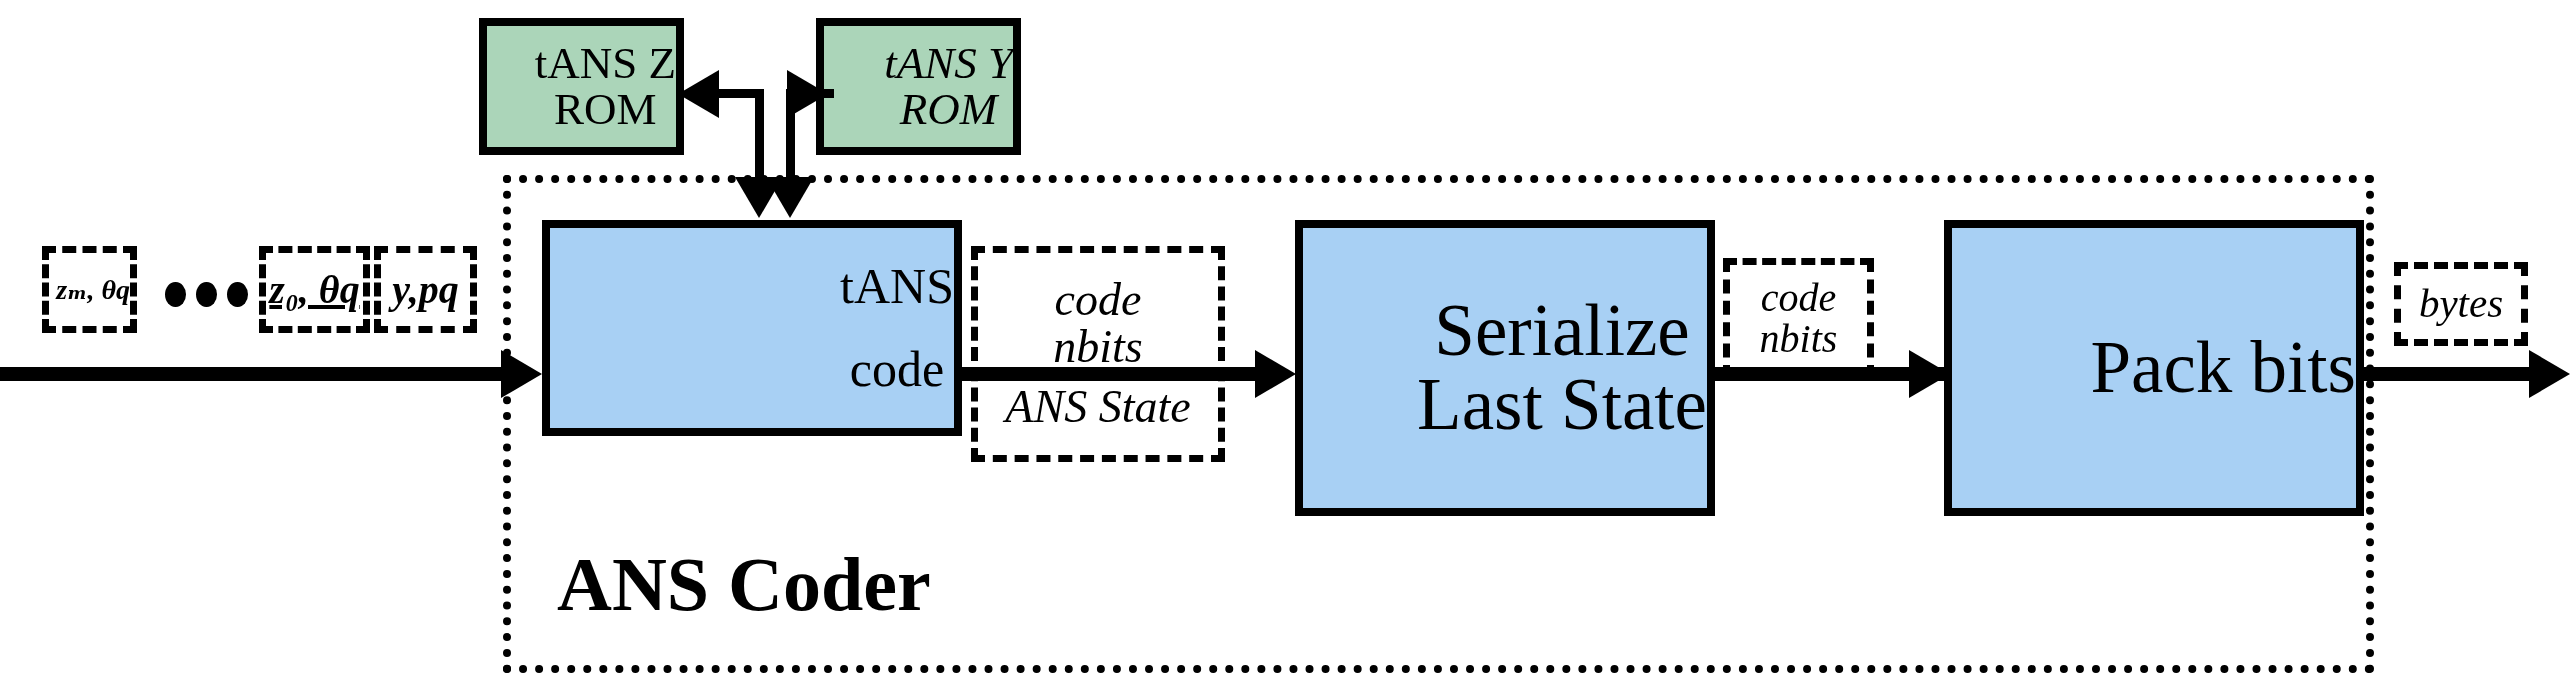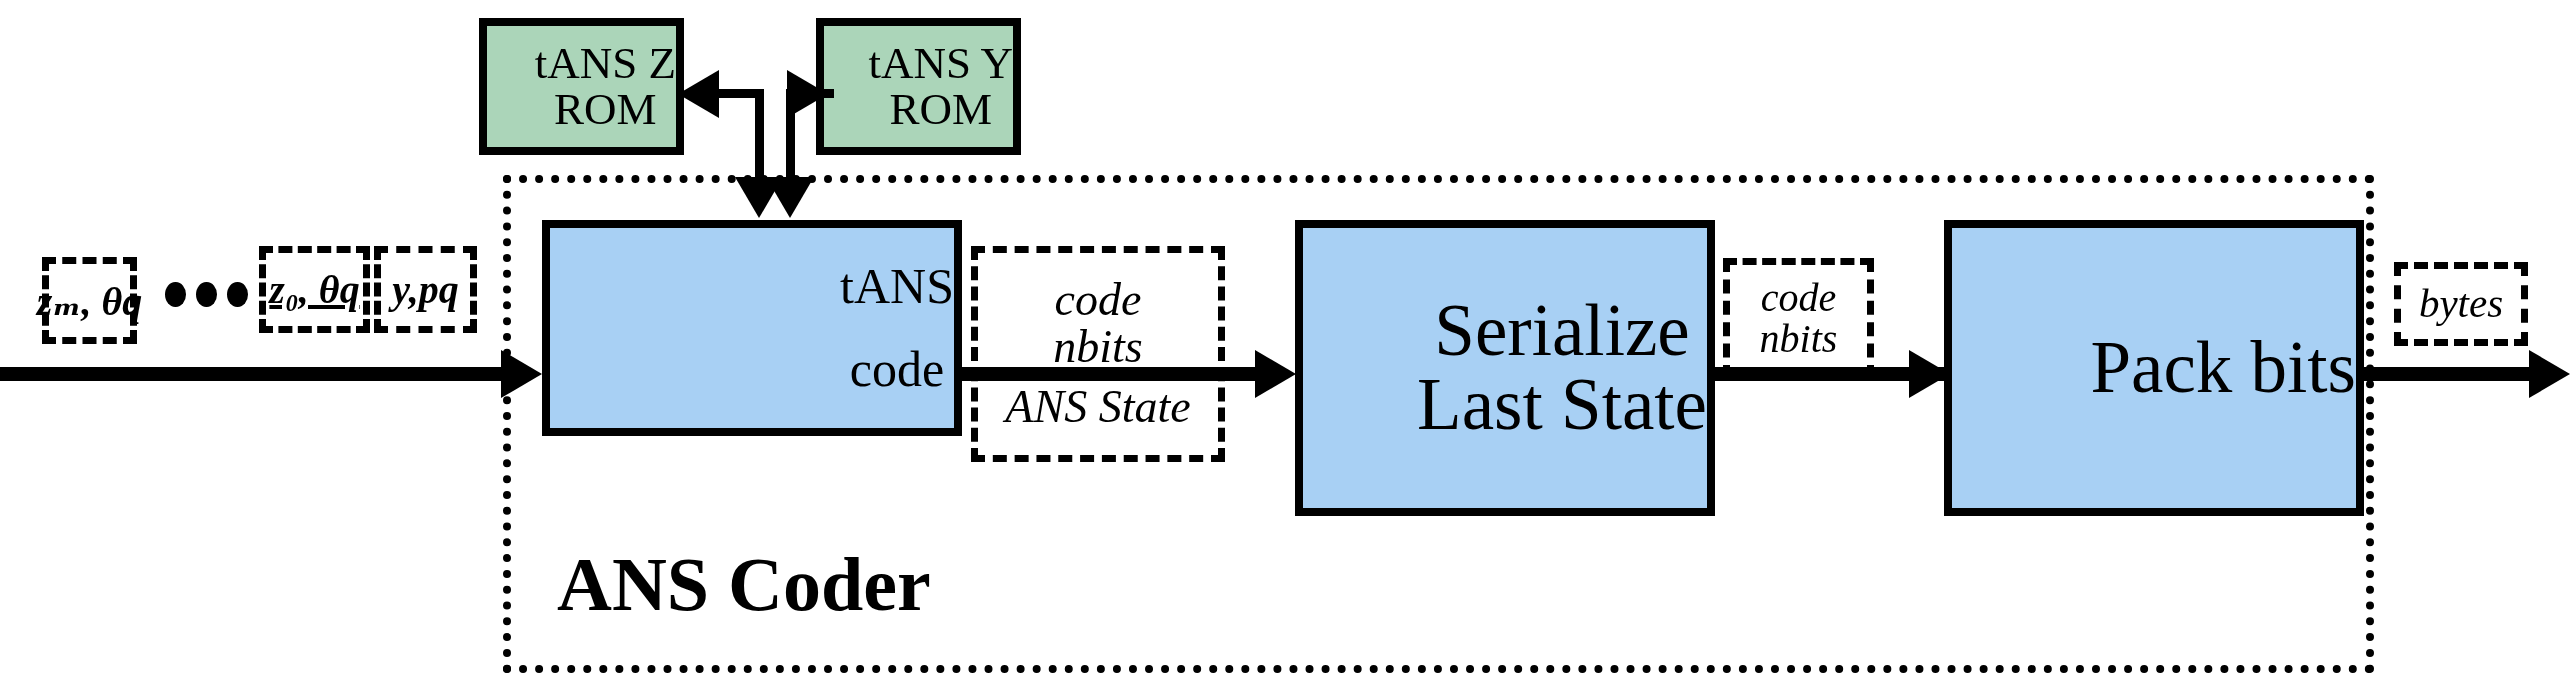--- a/index.html
+++ b/index.html
@@ -132,39 +132,39 @@
 
   <div class="abs group-caption" style="left:557px; top:541px; font-size:76px;">ANS Coder</div>
 
   <div class="abs block block-blue block-green" style="left:479px; top:18.3px; width:205px; height:137px; font-size:45px;">
     <div>
       <span class="block-label">tANS Z</span>
       <span class="block-label">ROM</span>
     </div>
   </div>
 
-  <div class="abs block block-blue block-green" style="left:816px; top:18.3px; width:205px; height:137px; font-size:45px;">
+  <div class="abs block block-blue block-green" style="left:816px; top:18.3px; width:205px; height:137px; font-size:45px;font-style:italic;">
     <div>
       <span class="block-label">tANS Y</span>
       <span class="block-label">ROM</span>
     </div>
   </div>
 
   <div class="abs hline" style="left:716px; top:89px; width:48px; height:8.7px;"></div>
   <div class="abs arrow-left" style="left:678px; top:70px;"></div>
 
   <div class="abs vline" style="left:755px; top:89px; width:8.7px; height:118px;"></div>
   <div class="abs arrow-down" style="left:735px; top:177px;"></div>
 
   <div class="abs hline" style="left:786px; top:89px; width:48px; height:8.7px;"></div>
   <div class="abs arrow-right" style="left:787px; top:70px;"></div>
   <div class="abs vline" style="left:786px; top:89px; width:8.7px; height:118px;"></div>
   <div class="abs arrow-down" style="left:766px; top:177px;"></div>
 
-  <div class="abs token-box" style="left:42px; top:257px; width:95px; height:87px; font-size:40px;">
+  <div class="abs token-box" style="left:42px; top:246px; width:95px; height:87px; font-size:28px;justify-content:flex-end;">
     <span>zₘ, θq</span>
   </div>
 
   <div class="abs ellipsis" style="left:165px; top:282px;">
     <span class="dot"></span>
     <span class="dot"></span>
     <span class="dot"></span>
   </div>
 
   <div class="abs token-box" style="left:259px; top:246px; width:111px; height:87px; font-size:40px;text-decoration:underline;">

